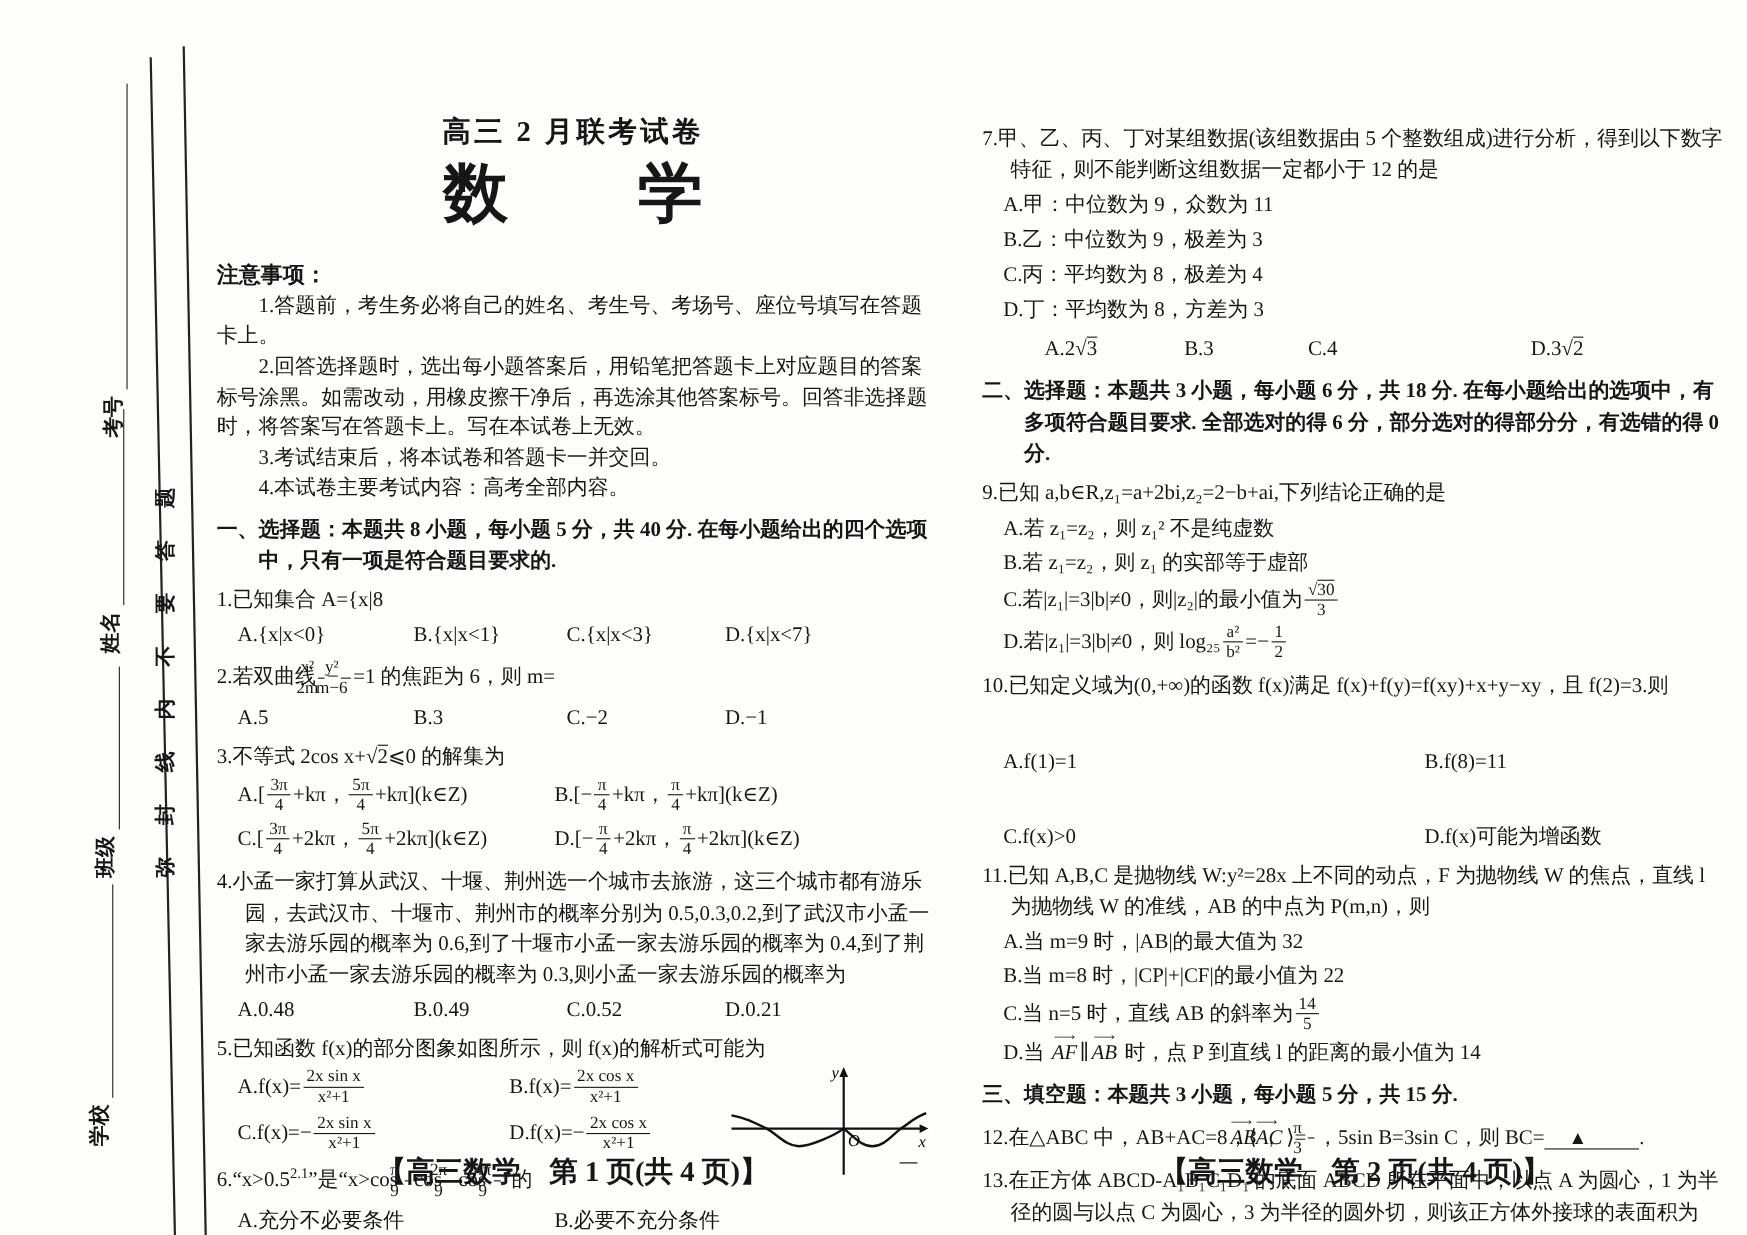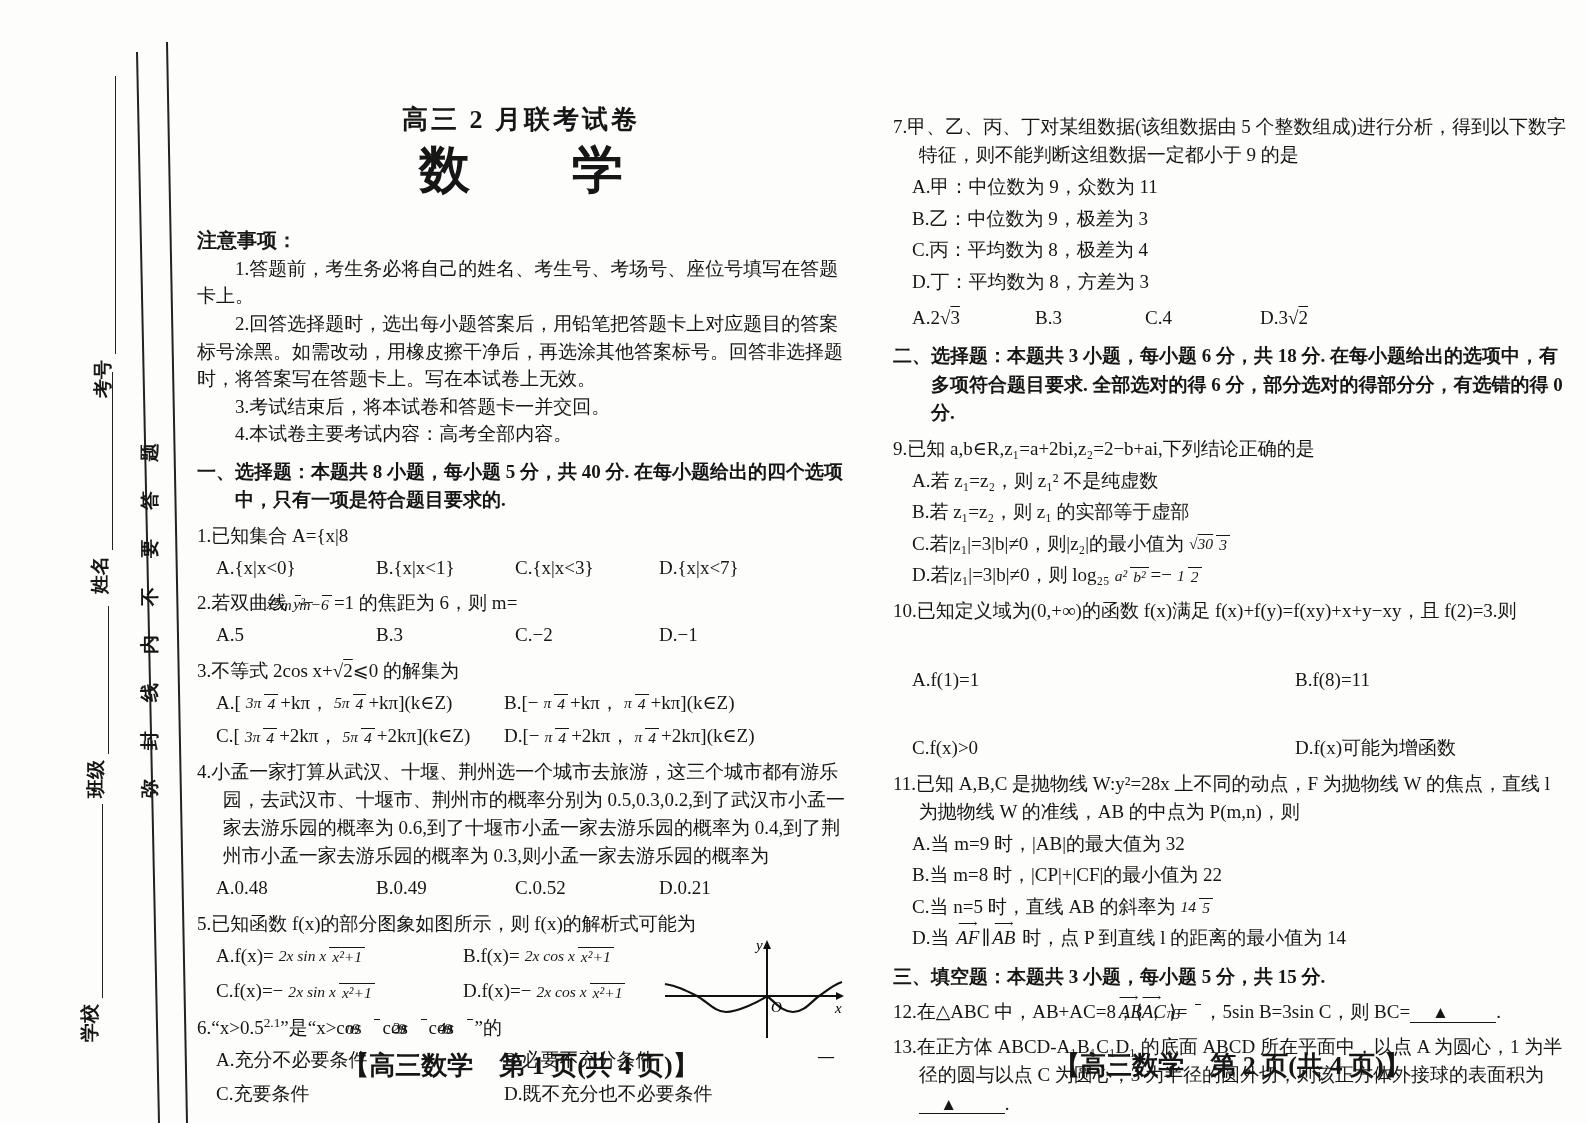--- a/index.html
+++ b/index.html
@@ -23,45 +23,45 @@
     position:absolute;left:149px;top:786px;width:398px;height:24px;
     transform-origin:0 50%;transform:rotate(-90deg);
     font-size:19px;font-weight:600;letter-spacing:29px;white-space:nowrap;
   }
   
   .col{position:absolute;top:104px;font-size:19px;line-height:1.5;}
   #col-left{left:197px;width:648px;}
   #col-right{left:893px;width:678px;top:106px;}
   
   .t1{text-align:center;font-size:26px;font-weight:700;letter-spacing:3px;line-height:1.2;}
-  .t2{text-align:center;font-size:51px;font-weight:700;line-height:1.25;margin-top:4px;}
+  .t2{text-align:center;font-size:59px;font-weight:700;line-height:1.25;margin-top:4px;}
   
   .notice{margin-top:22px;}
   .notice-h{font-size:20px;font-weight:700;font-family:Liberation Serif, serif;}
   .np{text-indent:2em;line-height:1.45;}
   
   .sec{font-weight:700;margin-top:10px;padding-left:2em;text-indent:-2em;line-height:1.5;}
   .q{margin-top:7px;}
   .stem{padding-left:1.35em;text-indent:-1.35em;line-height:1.48;}
   .opts{padding-left:19px;margin-top:3px;}
   .opts .opt{display:block;line-height:1.55;}
   .row4{display:grid;grid-template-columns:160px 139px 144px 1fr;}
   .row4 .opt{display:inline;}
-  .row4s{display:grid;grid-template-columns:123px 110px 115px 1fr;}
+  .row4s{display:grid;grid-template-columns:123px 110px 115px 1fr;text-align:center;}
   .row4s .opt{display:inline;}
   .grid2{display:grid;grid-template-columns:288px 1fr;row-gap:4px;}
   .grid2 .opt{display:inline;}
   .grid2n{display:grid;grid-template-columns:247px 1fr;row-gap:6px;width:470px;}
   .grid2n .opt{display:inline;}
   .grid2w{display:grid;grid-template-columns:383px 1fr;row-gap:2px;}
   .grid2w .opt{display:inline;margin-top:37px;}
   .stack .opt{margin-top:2px;}
   
-  .fr{display:inline-flex;flex-direction:row;vertical-align:middle;
-      font-size:0.82em;line-height:1.12;margin:0 2px;position:relative;top:-1px;font-style:italic;}
+  .fr{display:inline-flex;flex-direction:column;text-align:center;vertical-align:middle;
+      font-size:0.82em;line-height:1.12;margin:0 2px;position:relative;top:-1px;}
   .fr .nu{padding:0 3px;}
   .fr .de{padding:0 3px;border-top:1.5px solid #161616;}
   .sq{white-space:nowrap;}
   .sq .ov{text-decoration:overline;}
   .vec{display:inline-block;position:relative;padding:0 2px;font-style:italic;}
   .vec .va{position:absolute;left:50%;top:-0.78em;transform:translateX(-50%) scaleY(0.8);
            font-size:0.72em;font-style:normal;letter-spacing:0;}
   sup{font-size:0.7em;}
   .blank{display:inline-block;min-width:86px;border-bottom:1.8px solid #161616;
          text-align:center;font-size:0.9em;line-height:1.05;vertical-align:baseline;}
@@ -234,21 +234,21 @@
         <span class="opt">B.必要不充分条件</span>
         <span class="opt">C.充要条件</span>
         <span class="opt">D.既不充分也不必要条件</span>
       </div>
     </div>
   </div>
 
   <div class="col" id="col-right">
 
     <div class="q">
-      <div class="stem">7.甲、乙、丙、丁对某组数据(该组数据由 5 个整数组成)进行分析，得到以下数字特征，则不能判断这组数据一定都小于 9 的是</div>
+      <div class="stem">7.甲、乙、丙、丁对某组数据(该组数据由 5 个整数组成)进行分析，得到以下数字特征，则不能判断这组数据一定都小于 12 的是</div>
       <div class="opts stack">
         <span class="opt">A.甲：中位数为 9，众数为 11</span>
         <span class="opt">B.乙：中位数为 9，极差为 3</span>
         <span class="opt">C.丙：平均数为 8，极差为 4</span>
         <span class="opt">D.丁：平均数为 8，方差为 3</span>
       </div>
     </div>
 
     <div class="q">
       <div class="opts row4s">

